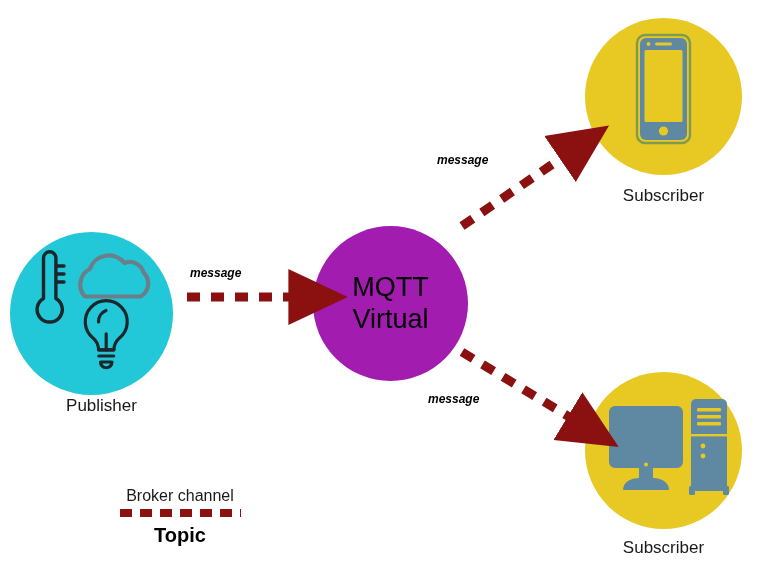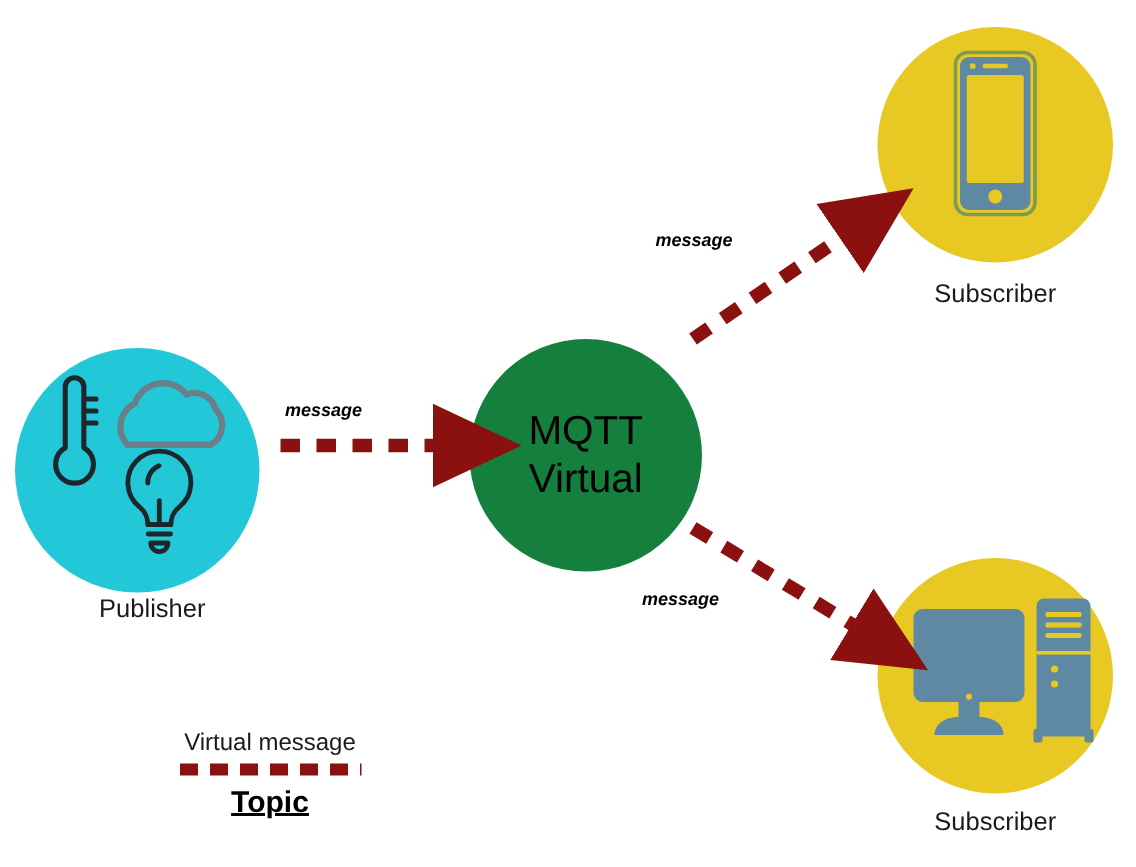--- a/index.html
+++ b/index.html
@@ -31,21 +31,21 @@
     width: 163px;
     height: 163px;
     background: #22c8d8;
   }
   
   #broker-node {
     left: 313px;
     top: 226px;
     width: 155px;
     height: 155px;
-    background: #15803d;
+    background: #a21caf;
   }
   #broker-label {
     font-size: 27px;
     color: #000000;
     line-height: 1.18;
     text-align: center;
     letter-spacing: 0px;
   }
   
   #subscriber-phone-node {
@@ -132,21 +132,20 @@
     display: flex;
     align-items: center;
     justify-content: center;
   }
   #legend-bottom-text {
     font-size: 20px;
     font-weight: bold;
     color: #000000;
     line-height: 1.2;
     margin-top: 2px;
-    text-decoration: underline;
   }
 </style>
 </head>
 <body>
 
 <div id="canvas">
 
   <div class="node" id="publisher-node">
     <svg width="163" height="163" viewBox="0 0 163 163">
 
@@ -250,21 +249,21 @@
     <line x1="462" y1="226" x2="563" y2="157" stroke="#8b1010" stroke-width="9" stroke-dasharray="13 11" marker-end="url(#arrowhead-right)"></line>
 
     <line x1="462" y1="352" x2="571" y2="418" stroke="#8b1010" stroke-width="9" stroke-dasharray="13 11" marker-end="url(#arrowhead-right)"></line>
   </svg>
 
   <div class="edge-label" id="label-msg-pub">message</div>
   <div class="edge-label" id="label-msg-top">message</div>
   <div class="edge-label" id="label-msg-bottom">message</div>
 
   <div id="legend">
-    <div id="legend-top-text">Virtual message</div>
+    <div id="legend-top-text">Broker channel</div>
     <div id="legend-dash-wrap">
       <svg width="125" height="12" viewBox="0 0 125 12">
         <line x1="2" y1="6" x2="123" y2="6" stroke="#8b1010" stroke-width="8" stroke-dasharray="12 8"></line>
       </svg>
     </div>
     <div id="legend-bottom-text">Topic</div>
   </div>
 
 </div>
 

